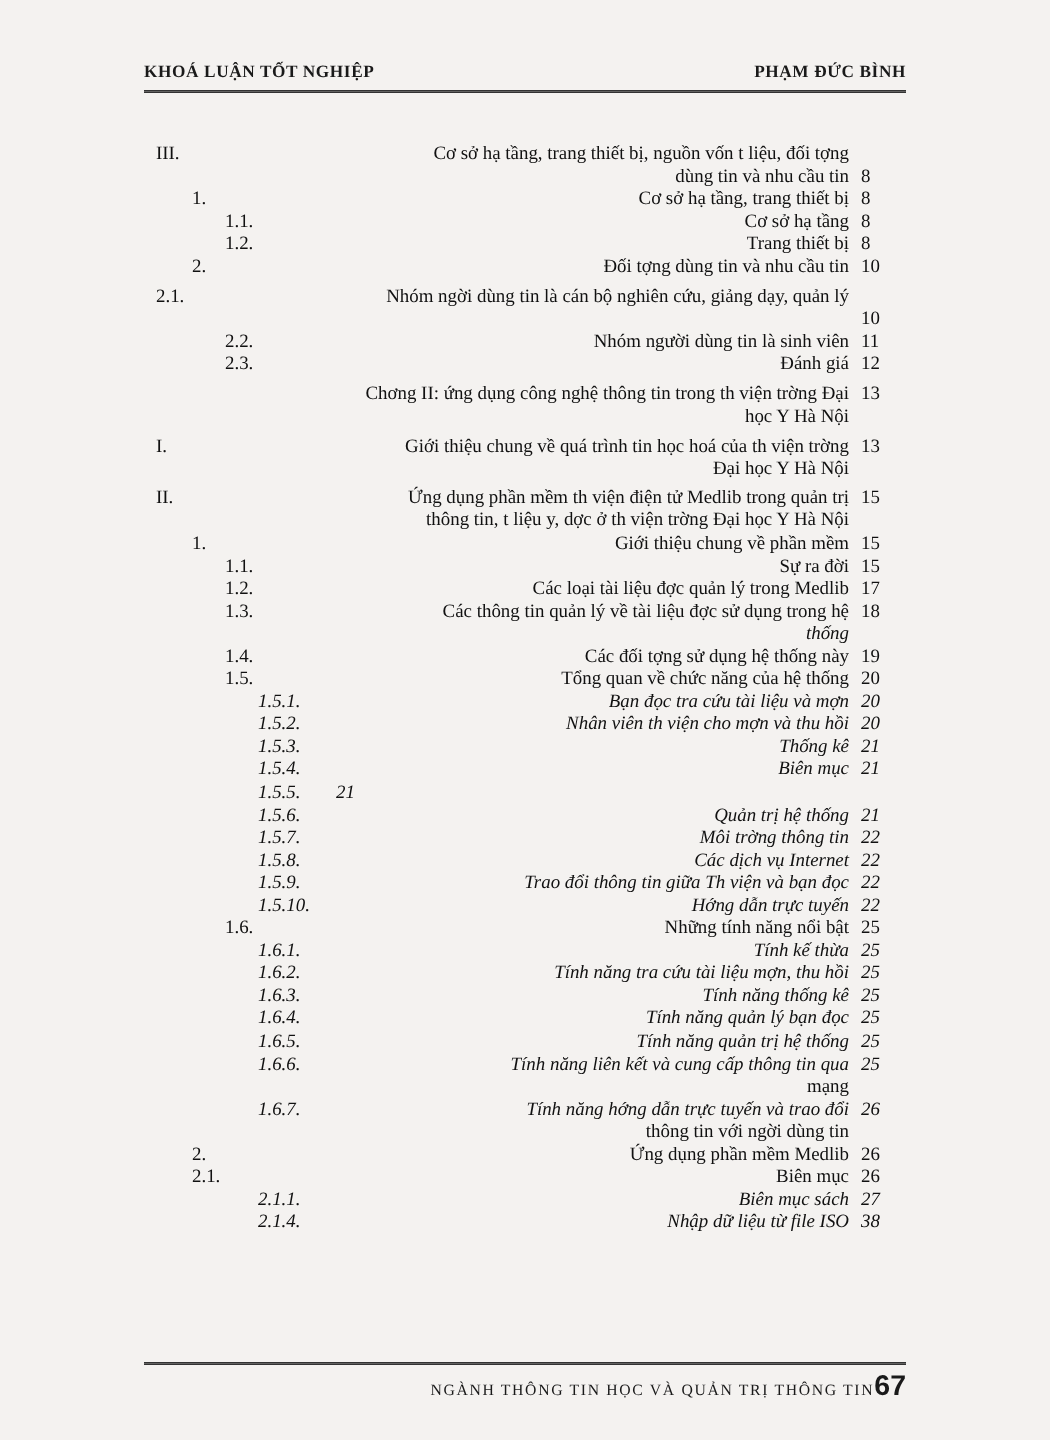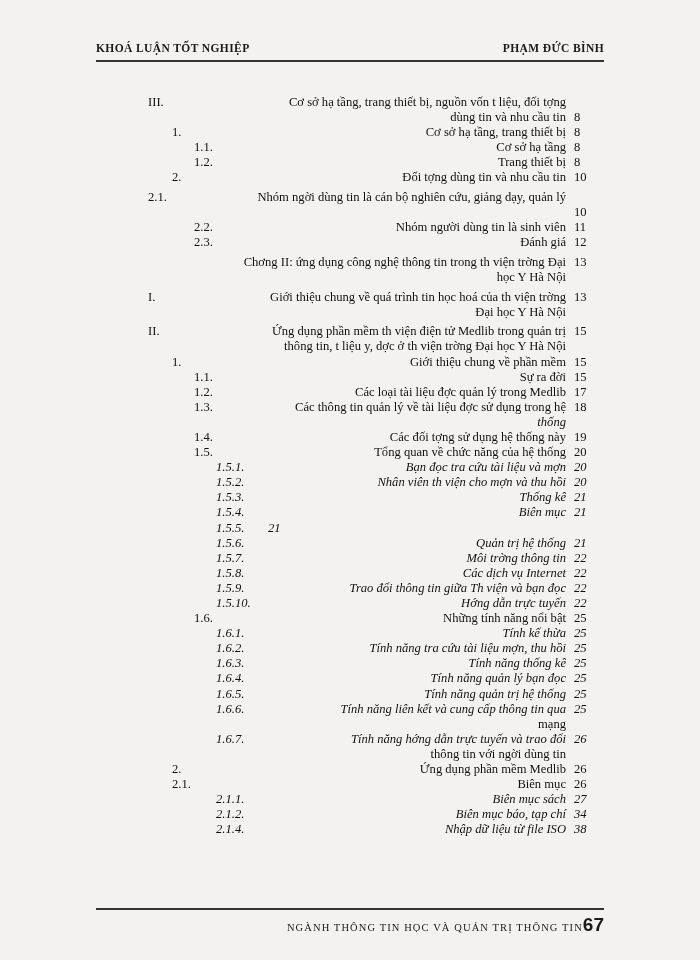--- a/index.html
+++ b/index.html
@@ -77,21 +77,20 @@
     top: 96px;
     left: 104px;
     width: 500px;
     font-size: 12.6px;
     line-height: 1.0;
   }
   .row {
     display: flex;
     align-items: flex-start;
     margin-bottom: 2.5px;
-    margin-left: 44px;
   }
   .num {
     flex: 0 0 auto;
     white-space: pre;
     text-align: left;
   }
   .txt {
     flex: 1 1 auto;
     padding-right: 8px;
     text-align: right;
@@ -348,25 +347,20 @@
         <span class="num w-c">2.1.</span>
         <span class="txt">Biên mục</span>
         <span class="pg">26</span>
       </div>
       <div class="row lv3">
         <span class="num w-e">2.1.1.</span>
         <span class="txt">Biên mục sách</span>
         <span class="pg">27</span>
       </div>
       <div class="row lv3">
-        <span class="num w-e">2.1.2.</span>
-        <span class="txt">Biên mục báo, tạp chí</span>
-        <span class="pg">34</span>
-      </div>
-      <div class="row lv3">
         <span class="num w-e">2.1.4.</span>
         <span class="txt">Nhập dữ liệu từ file ISO</span>
         <span class="pg">38</span>
       </div>
     </div>
 
   <div class="rule bottom"></div>
   <div class="footer">
     <span>NGÀNH THÔNG TIN HỌC VÀ QUẢN TRỊ THÔNG TIN</span>
     <span class="pageno">67</span>

